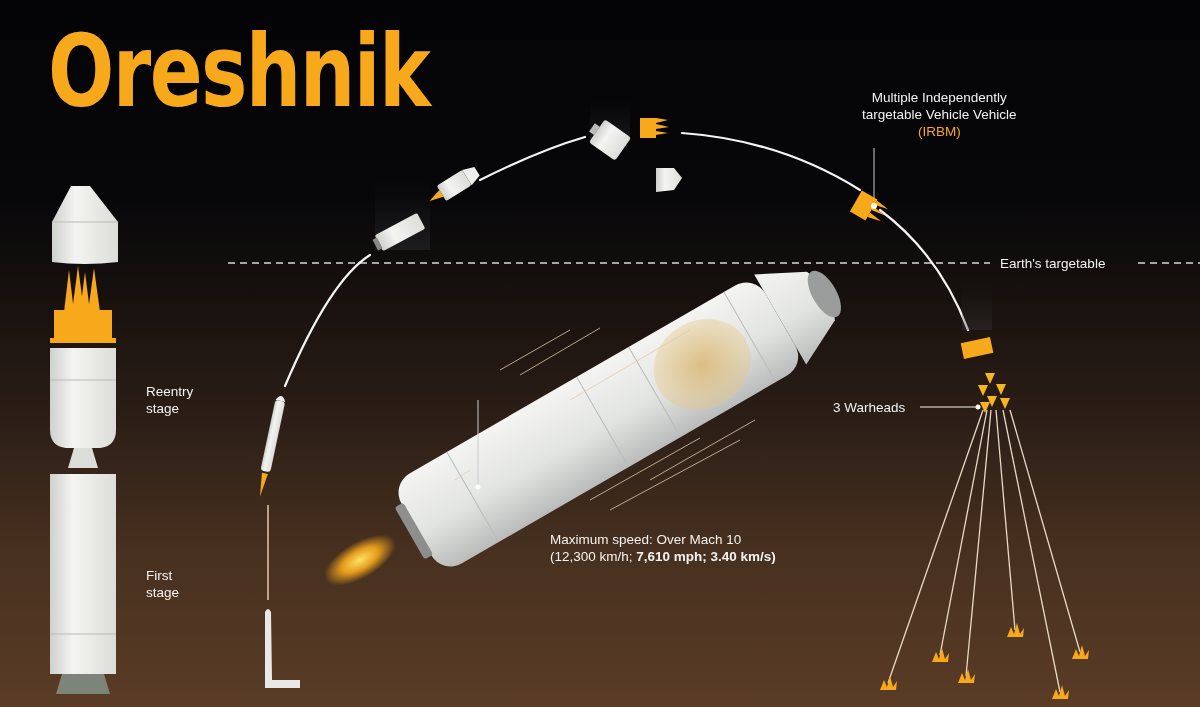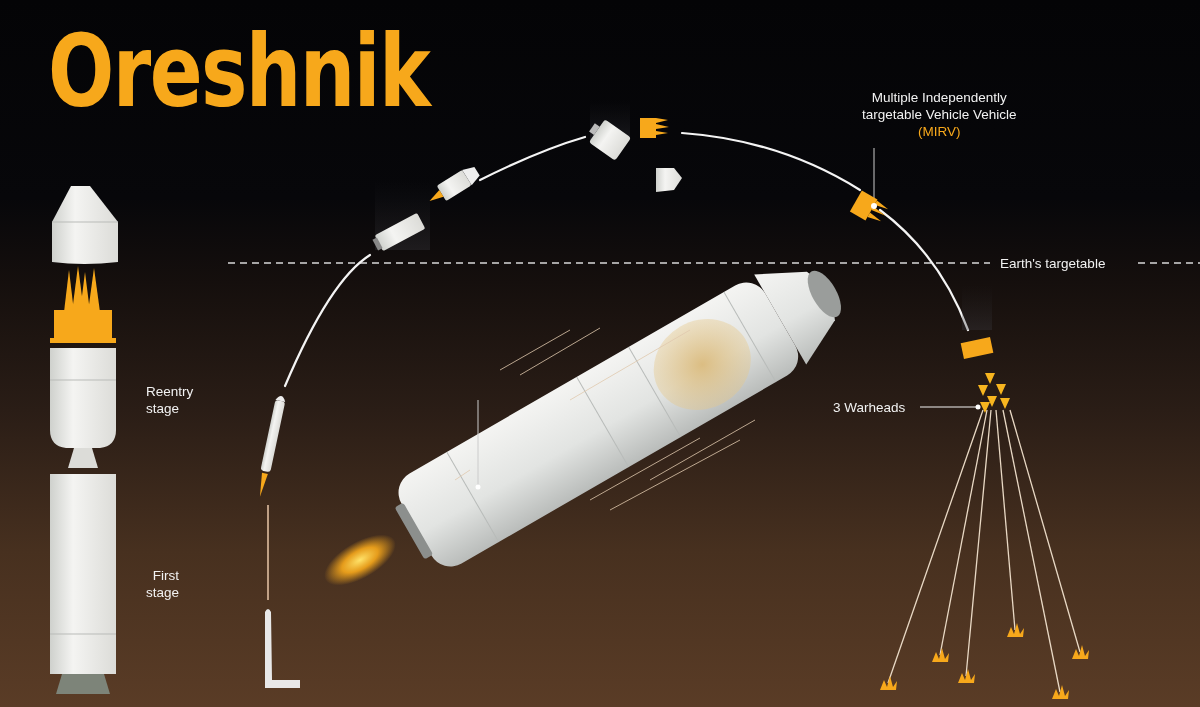--- a/index.html
+++ b/index.html
@@ -179,32 +179,36 @@
       <line x1="50" y1="634" x2="116" y2="634" stroke="#b9bbb8" stroke-width="1"></line>
       <path d="M62 674 L104 674 L110 694 L56 694 Z" fill="#7d8479"></path>
     </g>
   </svg>
 
   <div class="title">Oreshnik</div>
 
   <div class="label" style="left:862px; top:89px;text-align:center;">
     <div>Multiple Independently</div>
     <div>targetable Vehicle Vehicle</div>
-    <div class="accent">(MIRV)</div>
+    <div class="accent">(IRBM)</div>
   </div>
 
   <div class="label" style="left:996px; top:255px; background:transparent; padding:0 4px;">Earth's targetable</div>
 
 
+  <div class="label" style="left:550px; top:531px;">
+    <div>Maximum speed: Over Mach 10</div>
+    <div><span>(12,300 km/h; </span><b>7,610 mph; 3.40 km/s)</b></div>
+  </div>
 
   <div class="label" style="left:833px; top:399px;">3 Warheads</div>
 
   <div class="label" style="left:146px; top:383px;">
     <div>Reentry</div>
     <div>stage</div>
   </div>
 
-  <div class="label" style="left:146px; top:567px;text-align:right;">
+  <div class="label" style="left:146px; top:567px;">
     <div>First</div>
     <div>stage</div>
   </div>
 
 </div>
 
 </body></html>

